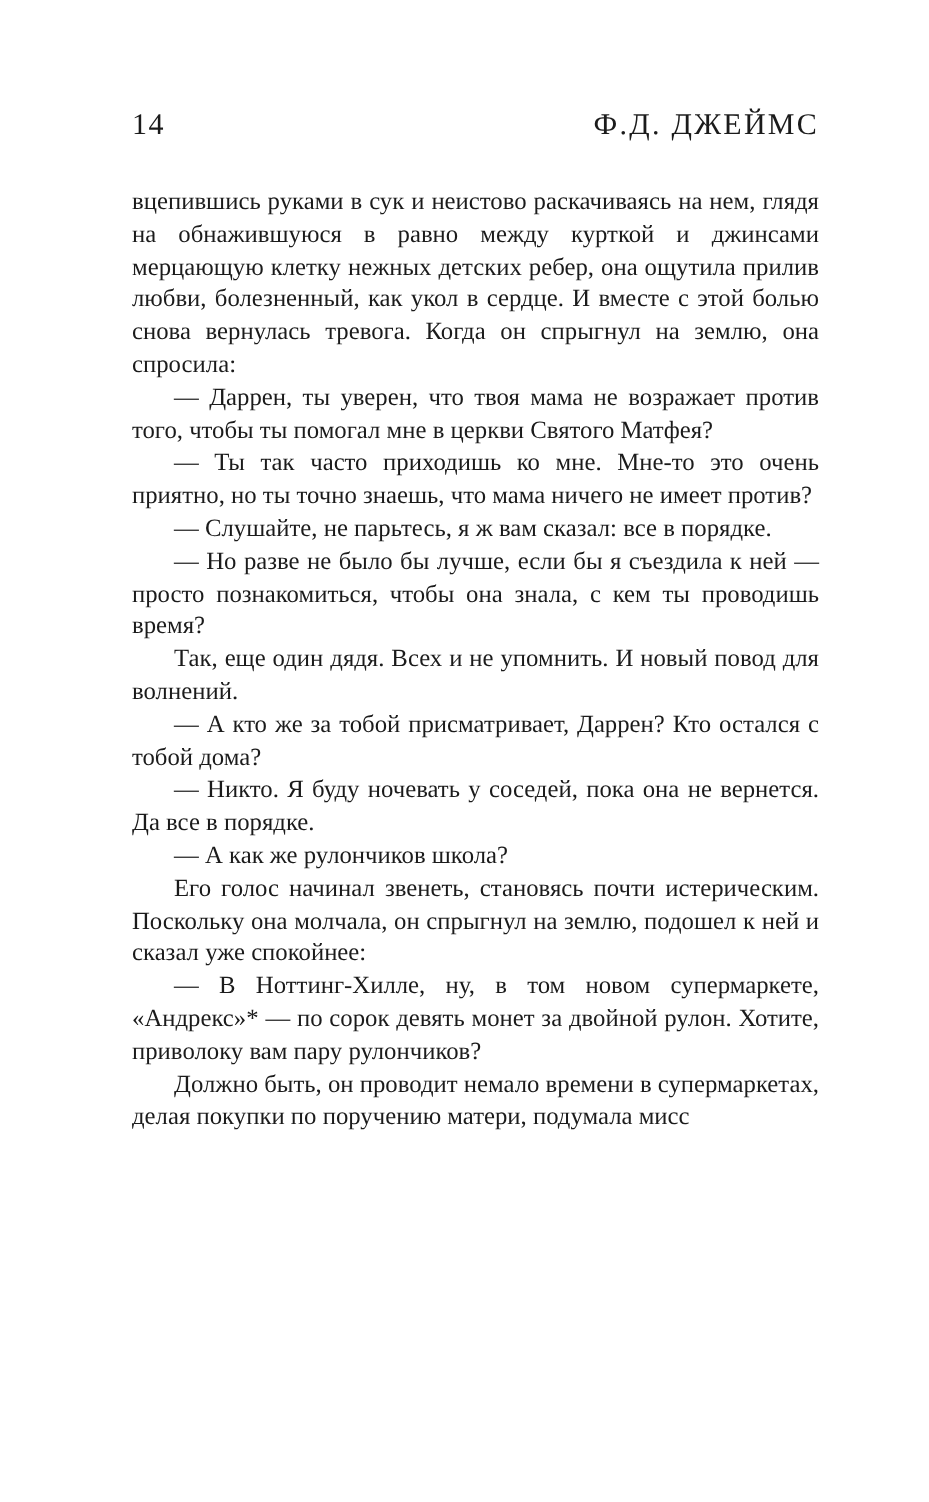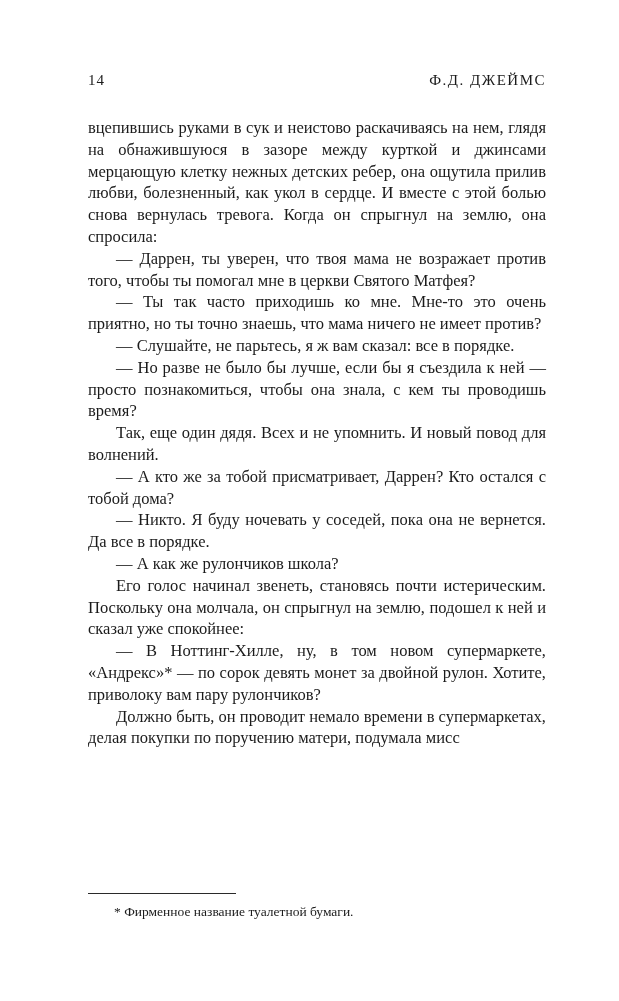--- a/index.html
+++ b/index.html
@@ -14,21 +14,21 @@
     position: relative;
     width: 619px;
     height: 1001px;
     background: #ffffff;
     padding: 72px 73px 0 88px;
   }
   .running-head {
     display: flex;
     justify-content: space-between;
     align-items: baseline;
-    font-size: 15px;
+    font-size: 20px;
     margin-bottom: 28px;
   }
   .page-number {
     letter-spacing: 1px;
   }
   .author {
     letter-spacing: 1.5px;
   }
   .body-text {
     width: 458px;
@@ -65,32 +65,28 @@
 <body>
 
 <div class="page">
 
   <header class="running-head">
     <span class="page-number">14</span>
     <span class="author">Ф.Д. ДЖЕЙМС</span>
   </header>
 
   <main class="body-text">
-    <p class="para no-indent">вцепившись руками в сук и неистово раскачиваясь на нем, глядя на обнажившуюся в зазоре между курткой и джинсами мерцающую клетку нежных детских ребер, она ощутила прилив любви, болезненный, как укол в сердце. И вместе с этой болью снова вернулась тревога. Когда он спрыгнул на землю, она спросила:</p>
+    <p class="para no-indent">вцепившись руками в сук и неистово раскачиваясь на нем, глядя на обнажившуюся в равно между курткой и джинсами мерцающую клетку нежных детских ребер, она ощутила прилив любви, болезненный, как укол в сердце. И вместе с этой болью снова вернулась тревога. Когда он спрыгнул на землю, она спросила:</p>
     <p class="para">— Даррен, ты уверен, что твоя мама не возражает против того, чтобы ты помогал мне в церкви Святого Матфея?</p>
     <p class="para">— Ты так часто приходишь ко мне. Мне-то это очень приятно, но ты точно знаешь, что мама ничего не имеет против?</p>
     <p class="para">— Слушайте, не парьтесь, я ж вам сказал: все в порядке.</p>
     <p class="para">— Но разве не было бы лучше, если бы я съездила к ней — просто познакомиться, чтобы она знала, с кем ты проводишь время?</p>
     <p class="para">Так, еще один дядя. Всех и не упомнить. И новый повод для волнений.</p>
     <p class="para">— А кто же за тобой присматривает, Даррен? Кто остался с тобой дома?</p>
     <p class="para">— Никто. Я буду ночевать у соседей, пока она не вернется. Да все в порядке.</p>
     <p class="para">— А как же рулончиков школа?</p>
     <p class="para">Его голос начинал звенеть, становясь почти истерическим. Поскольку она молчала, он спрыгнул на землю, подошел к ней и сказал уже спокойнее:</p>
     <p class="para">— В Ноттинг-Хилле, ну, в том новом супермаркете, «Андрекс»* — по сорок девять монет за двойной рулон. Хотите, приволоку вам пару рулончиков?</p>
     <p class="para">Должно быть, он проводит немало времени в супермаркетах, делая покупки по поручению матери, подумала мисс</p>
   </main>
 
-  <footer class="footnote-area">
-    <div class="footnote-rule"></div>
-    <p class="footnote">* Фирменное название туалетной бумаги.</p>
-  </footer>
 
 </div>
 
 </body></html>

